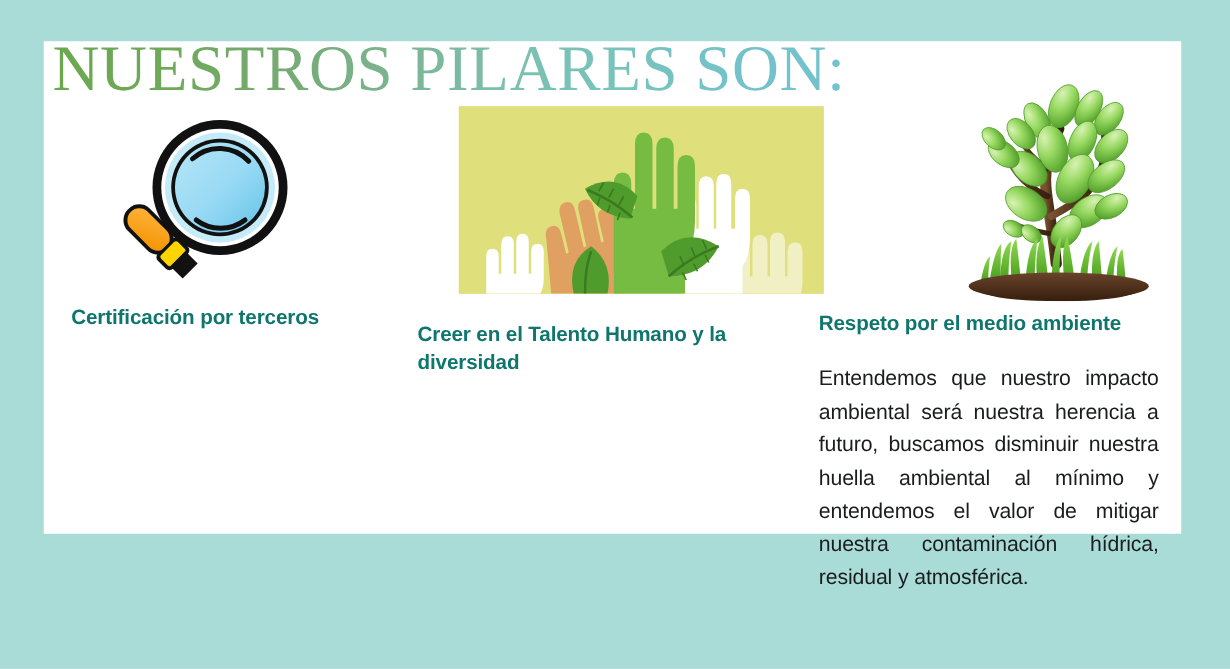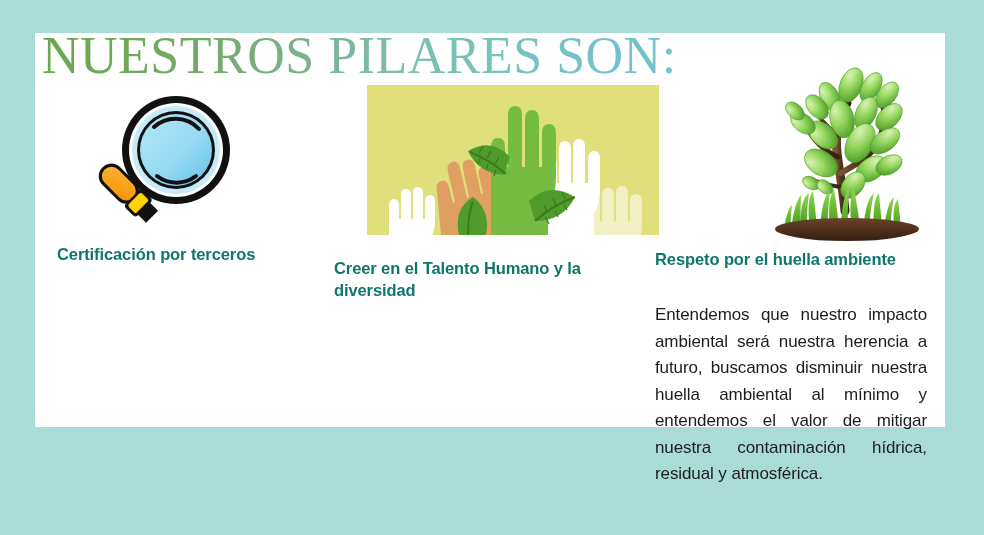--- a/index.html
+++ b/index.html
@@ -91,21 +91,21 @@
 
   #col1 .heading { margin-top: 6px; }
   #col1 .body-text { margin-top: 32px; }
 
   #col2 .media { height: 150px; }
   #col2 .heading { margin-top: 22px; }
   #col2 .body-text { margin-top: 20px; }
 
   #col3 .media { height: 180px; margin-top: -24px; }
   #col3 .heading { margin-top: 7px; }
-  #col3 .body-text { margin-top: 32px; }
+  #col3 .body-text { margin-top: 20px; }
 
   
   .magnifier {
     position: absolute;
     left: 8px;
     top: 2px;
   }
 
   
   .hands-banner {
@@ -309,18 +309,18 @@
             <path d="M117 168 q3-26 10-32 q-4 20-3 32 z"></path>
             <path d="M127 168 q-2-24 4-30 q2 18 3 30 z"></path>
             <path d="M17 168 q3-20 8-24 q-2 16-1 24 z"></path>
           </g>
 
           <path d="M8 166 q14 10 72 10 q58 0 72-10 q-8 14-72 14 q-64 0-72-14 z" fill="url(#soilG)"></path>
           <ellipse cx="80" cy="168" rx="72" ry="11" fill="url(#soilG)"></ellipse>
         </svg>
       </div>
 
-      <div class="heading">Respeto por el huella ambiente</div>
+      <div class="heading">Respeto por el medio ambiente</div>
       <div class="body-text">Entendemos que nuestro impacto ambiental será nuestra herencia a futuro, buscamos disminuir nuestra huella ambiental al mínimo y entendemos el valor de mitigar nuestra contaminación hídrica, residual y atmosférica.</div>
     </div>
 
   </div>
 </div>
 
 </body></html>

